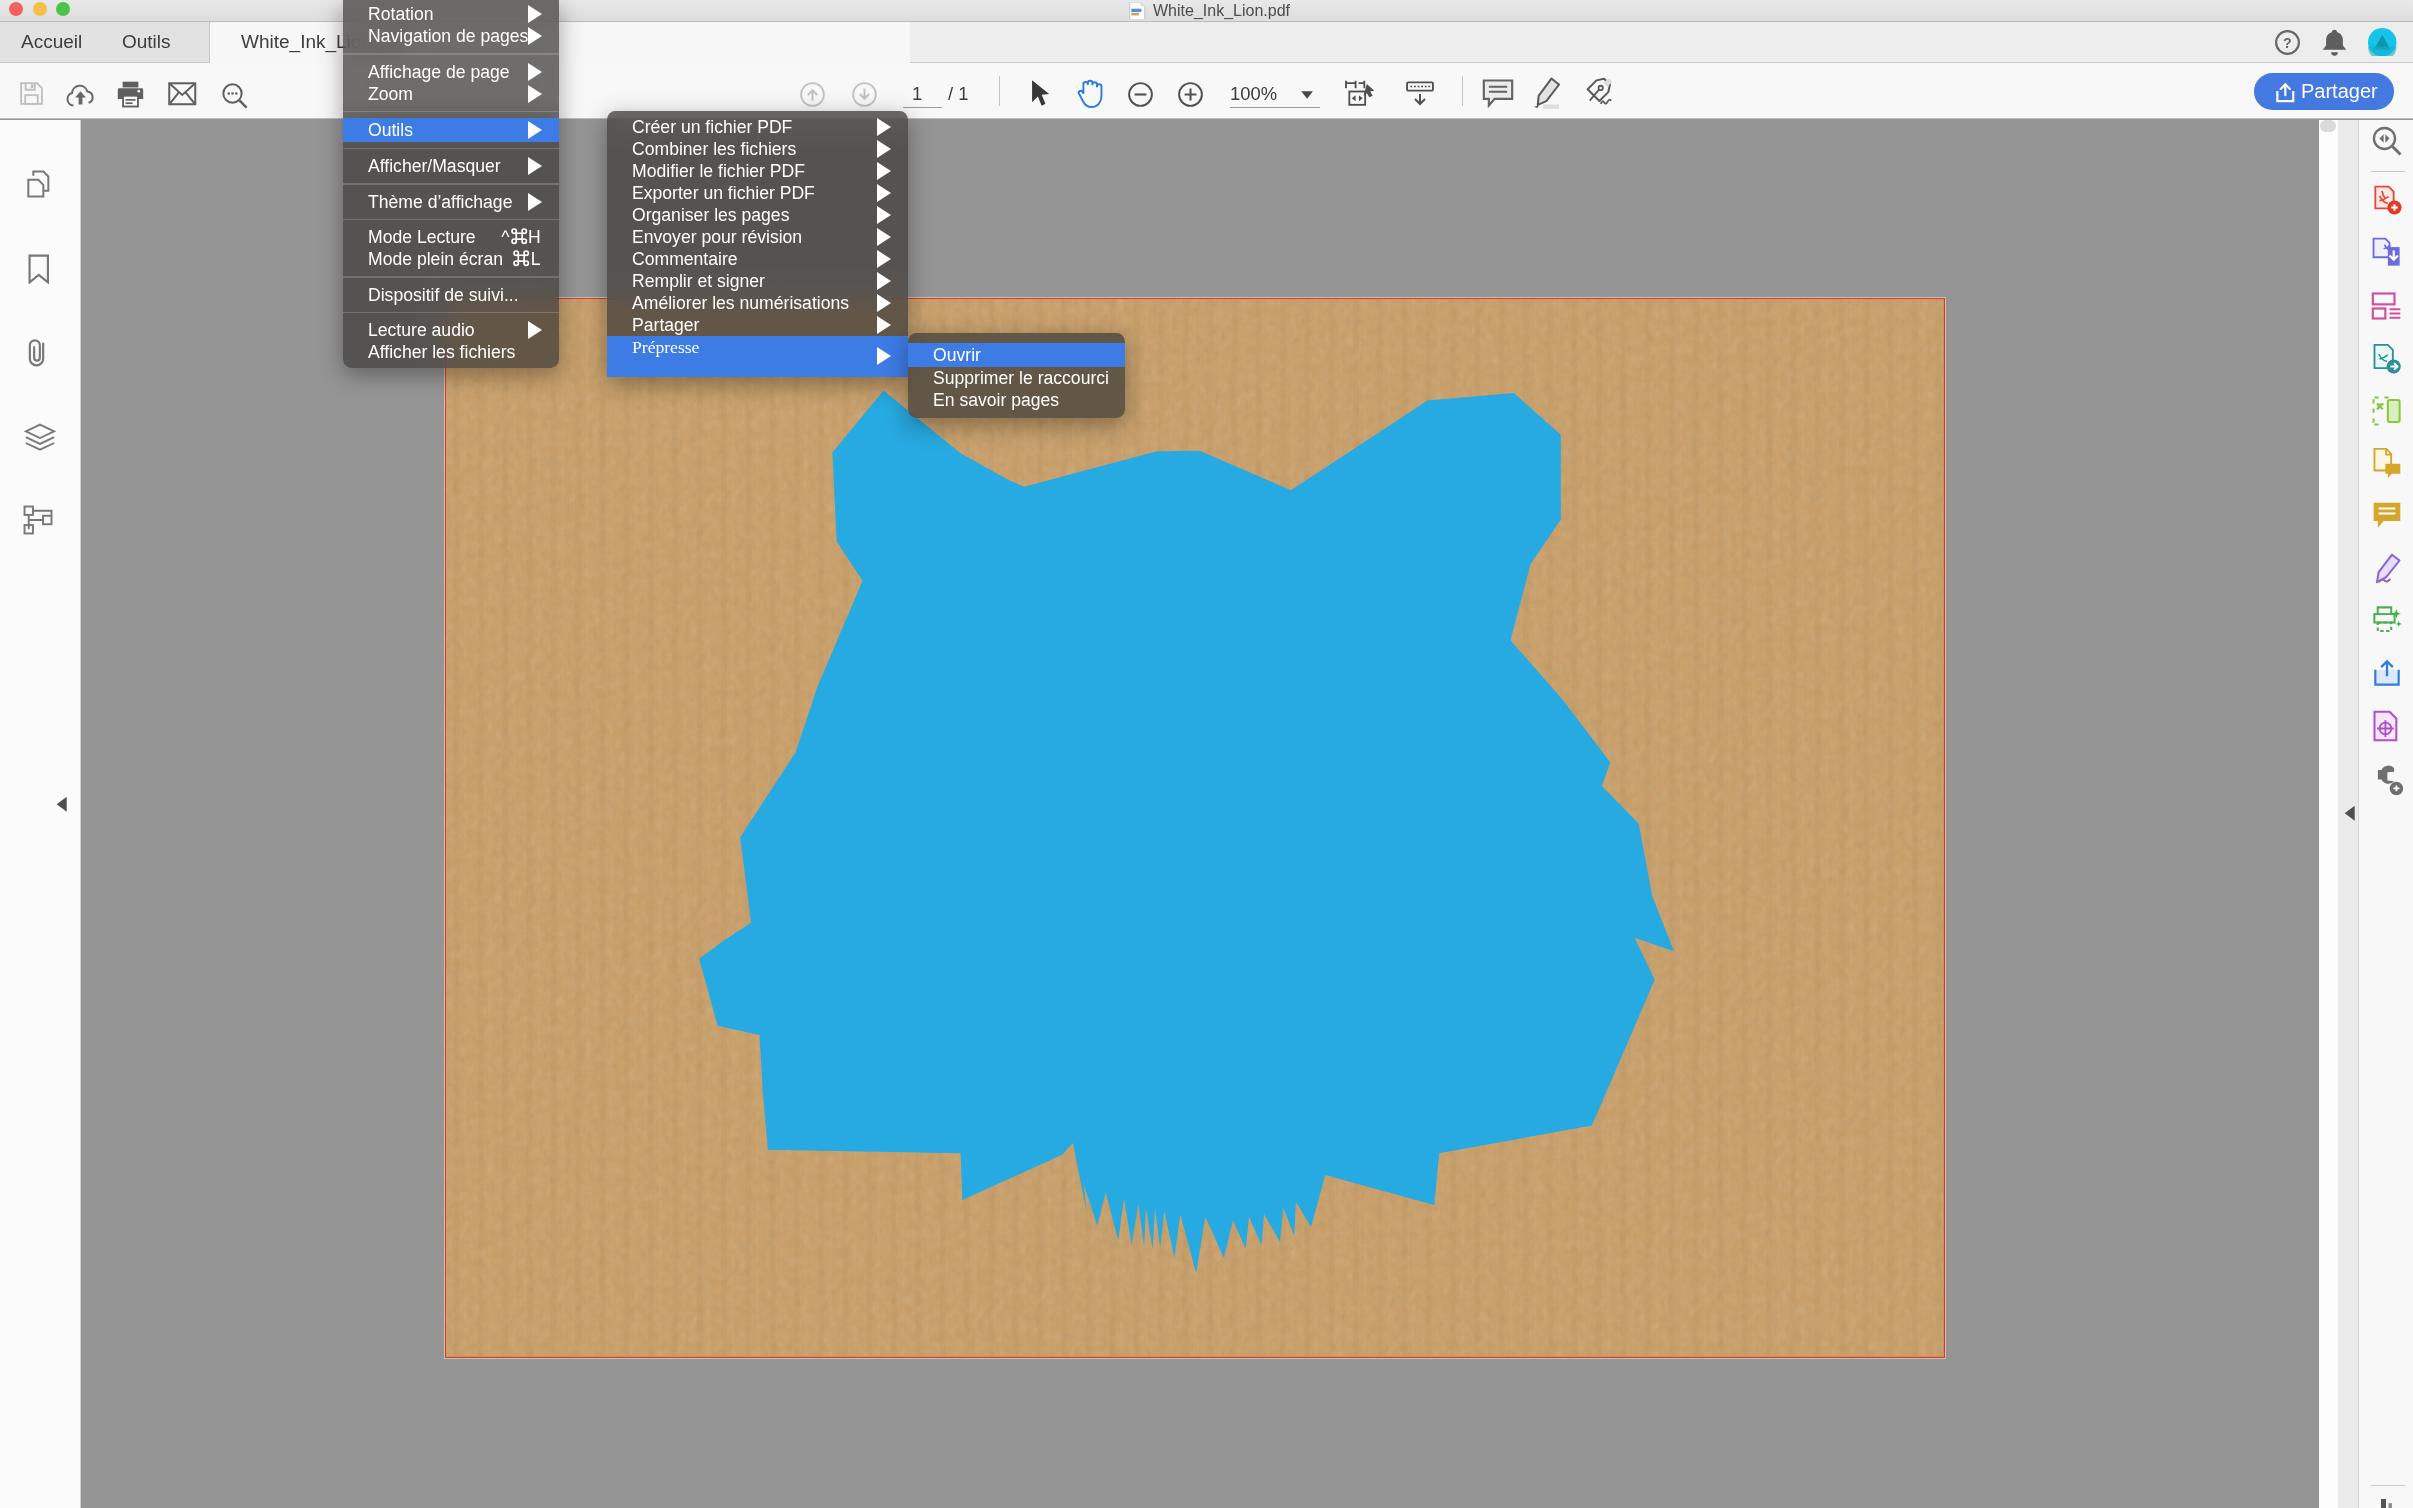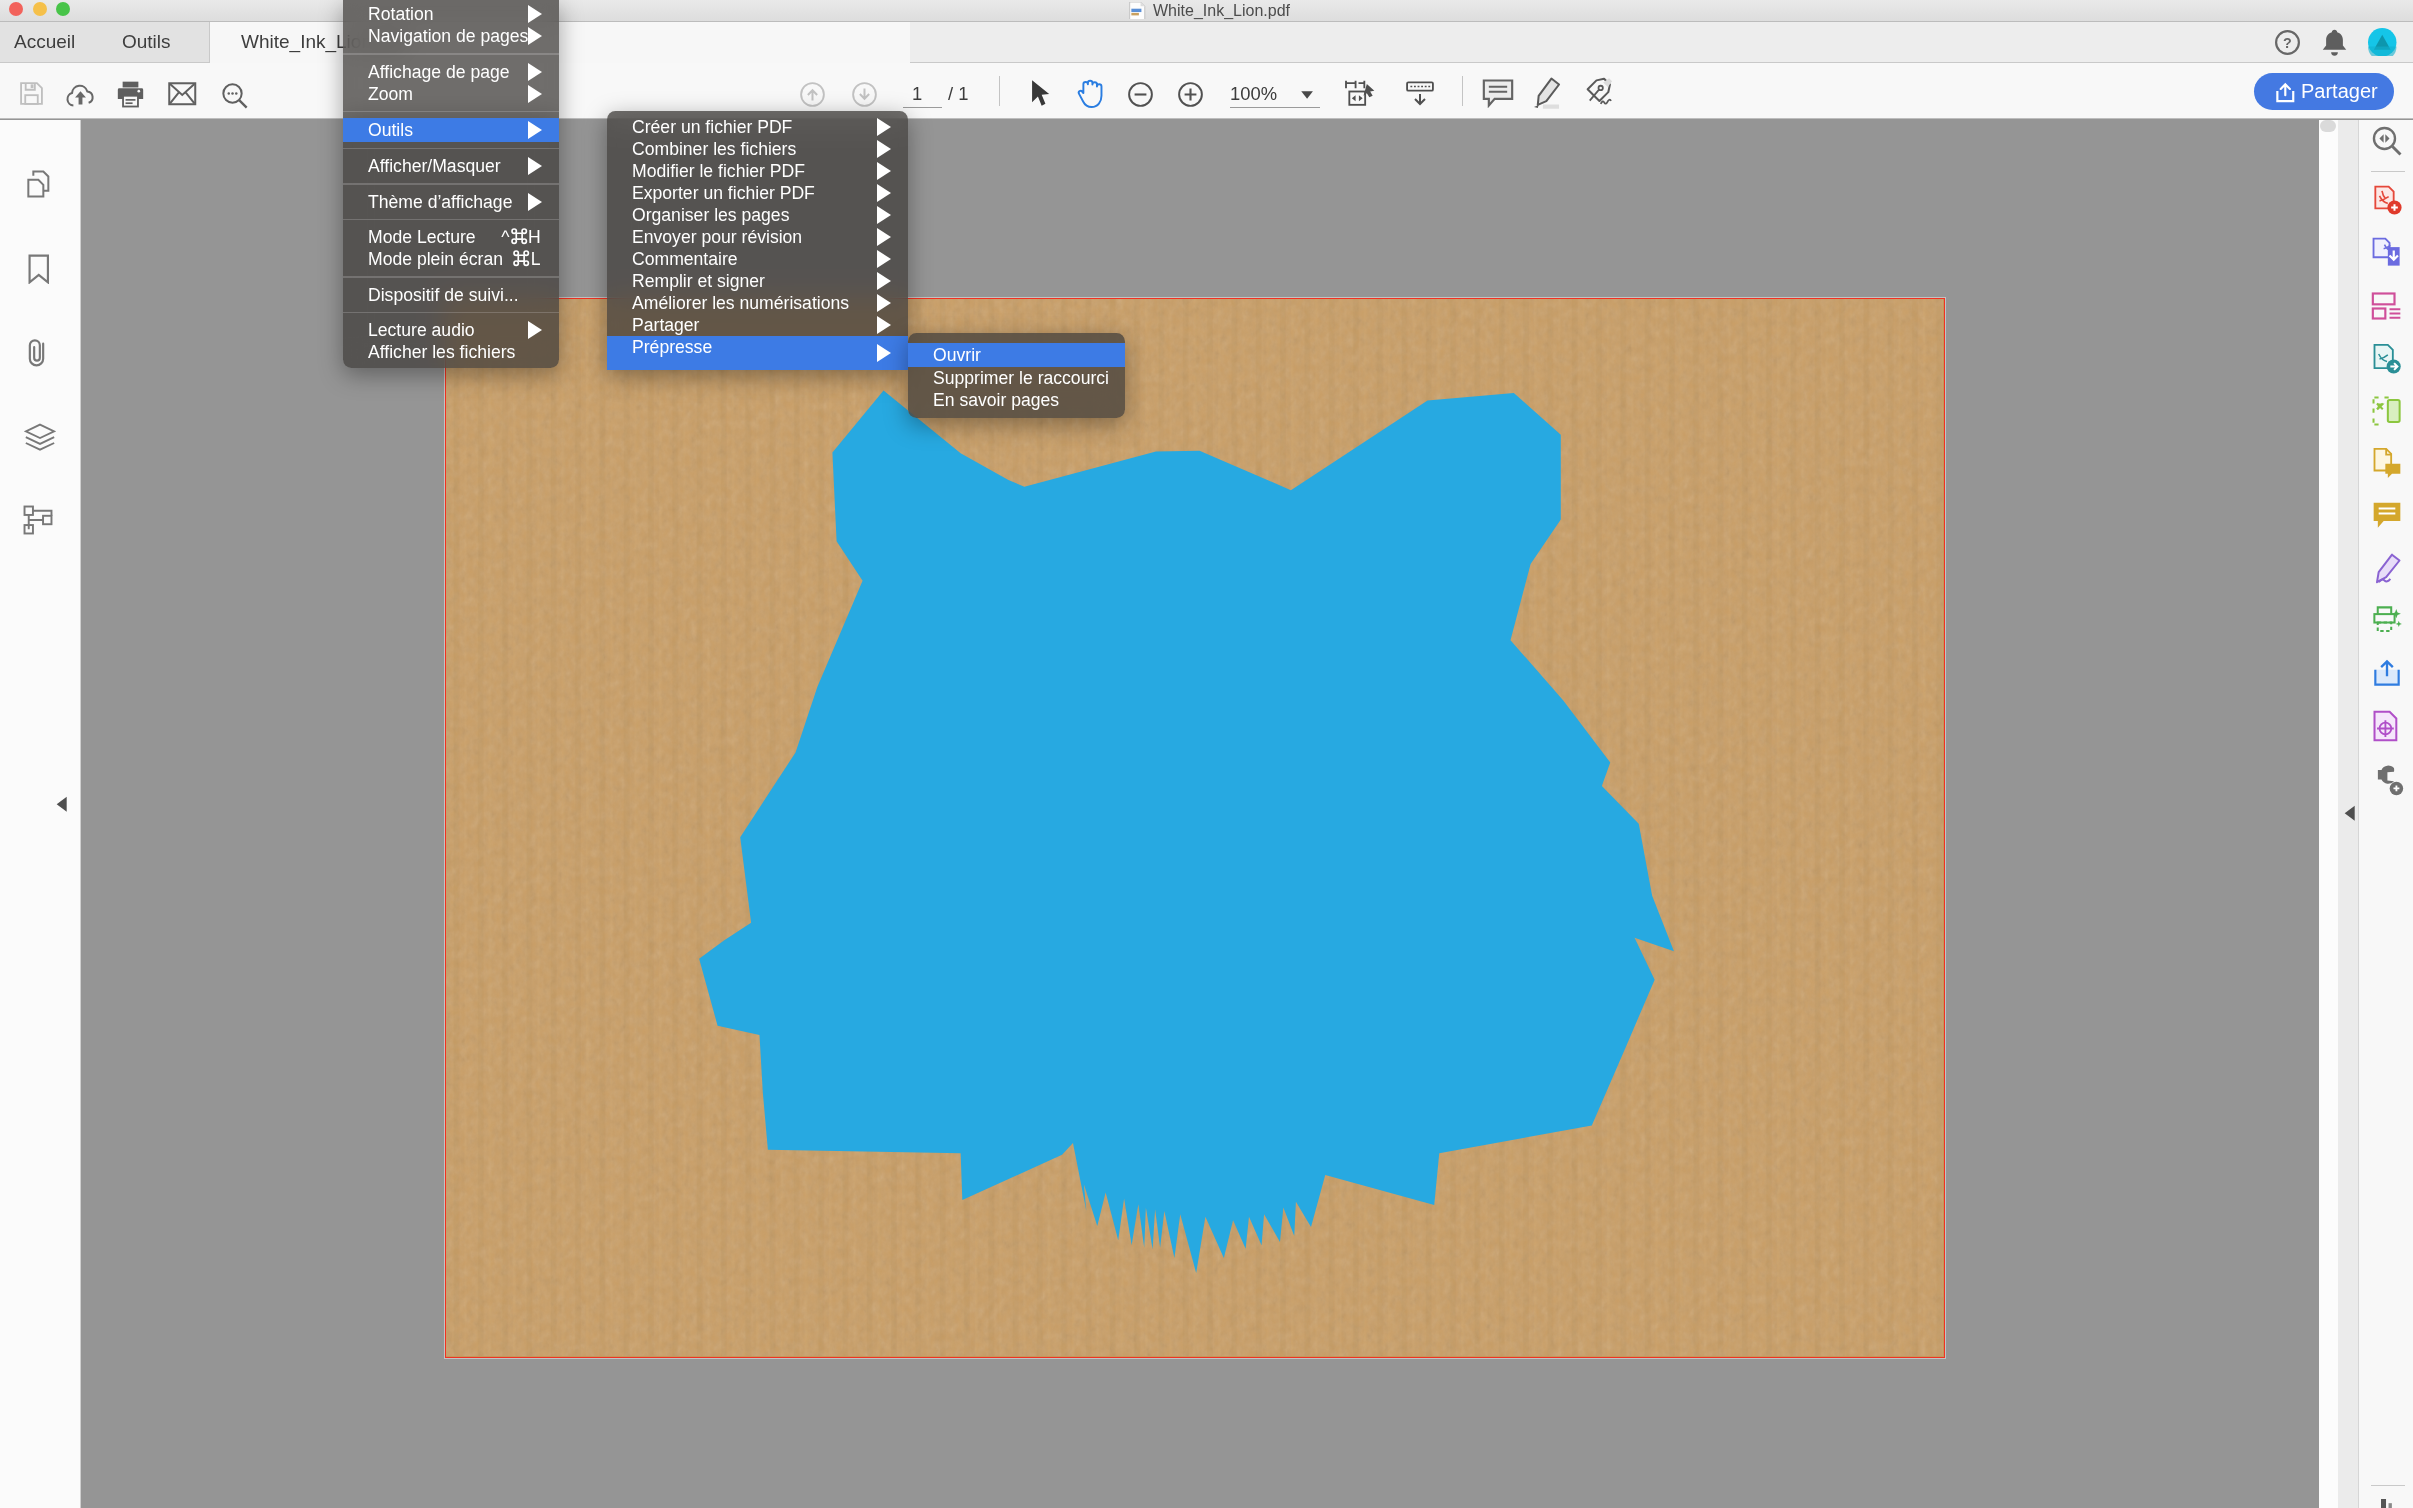--- a/index.html
+++ b/index.html
@@ -59,21 +59,21 @@
         <path d="M2 0 h13 l5 5 v16 h-18 z" fill="#fdfdfd" stroke="#bbb" stroke-width="1"></path>
         <path d="M15 0 l5 5 h-5 z" fill="#ddd"></path>
         <rect x="4" y="8" width="12" height="4" fill="#5a8fd6"></rect>
         <rect x="4" y="13" width="9" height="3" fill="#c9a05e"></rect>
       </svg>
   <div id="titletext">White_Ink_Lion.pdf</div>
 </div>
 <div id="tabbar">
   <div class="seg2"></div>
   <div id="activetab"></div>
-  <div class="tabtxt" style="left:14px;text-align:center;">Accueil</div>
+  <div class="tabtxt" style="left:21px;text-align:center;">Accueil</div>
   <div class="tabtxt" style="left:122px;">Outils</div>
   <div id="tabdoc">White_Ink_Lion.pdf</div>
   <svg class="icon" style="left:2274px;top:6.7px;" width="27" height="27" viewBox="0 0 32 32">
         <circle cx="16" cy="16" r="13.5" fill="none" stroke="#676767" stroke-width="2.6"></circle>
         <text x="16" y="22" text-anchor="middle" font-size="17" font-family="Liberation Sans" fill="#676767" font-weight="bold">?</text>
       </svg>
   <svg class="icon" style="left:2321px;top:5.9px;" width="27" height="28.5" viewBox="0 0 32 34">
         <path d="M16 2 c1.8 0 3.2 1.4 3.2 3 c4 1.2 6.8 4.6 6.8 9 v7 l4 5 h-28 l4 -5 v-7 c0 -4.4 2.8 -7.8 6.8 -9 c0 -1.6 1.4 -3 3.2 -3 z" fill="#5e5e5e"></path>
         <path d="M12 29 a4 4 0 0 0 8 0 z" fill="#5e5e5e"></path>
       </svg>
@@ -371,21 +371,21 @@
   <div class="mi mi2">Créer un fichier PDF<span class="arr"></span></div>
   <div class="mi mi2">Combiner les fichiers<span class="arr"></span></div>
   <div class="mi mi2">Modifier le fichier PDF<span class="arr"></span></div>
   <div class="mi mi2">Exporter un fichier PDF<span class="arr"></span></div>
   <div class="mi mi2">Organiser les pages<span class="arr"></span></div>
   <div class="mi mi2">Envoyer pour révision<span class="arr"></span></div>
   <div class="mi mi2">Commentaire<span class="arr"></span></div>
   <div class="mi mi2">Remplir et signer<span class="arr"></span></div>
   <div class="mi mi2">Améliorer les numérisations<span class="arr"></span></div>
   <div class="mi mi2">Partager<span class="arr"></span></div>
-  <div class="mi mi2 hl" style="height:34px; line-height:23.5px;">Prépresse<span class="arr"></span></div>
+  <div class="mi mi2 hl" style="height:41px; line-height:23.5px;font-family:Liberation Serif, serif;">Prépresse<span class="arr"></span></div>
 </div>
 
 <div id="menu3" class="menu">
   <div class="mi mi2 hl" style="height:24px; line-height:24px;">Ouvrir</div>
   <div class="mi mi2">Supprimer le raccourci</div>
   <div class="mi mi2">En savoir pages</div>
 </div>
 
 
 </body></html>

